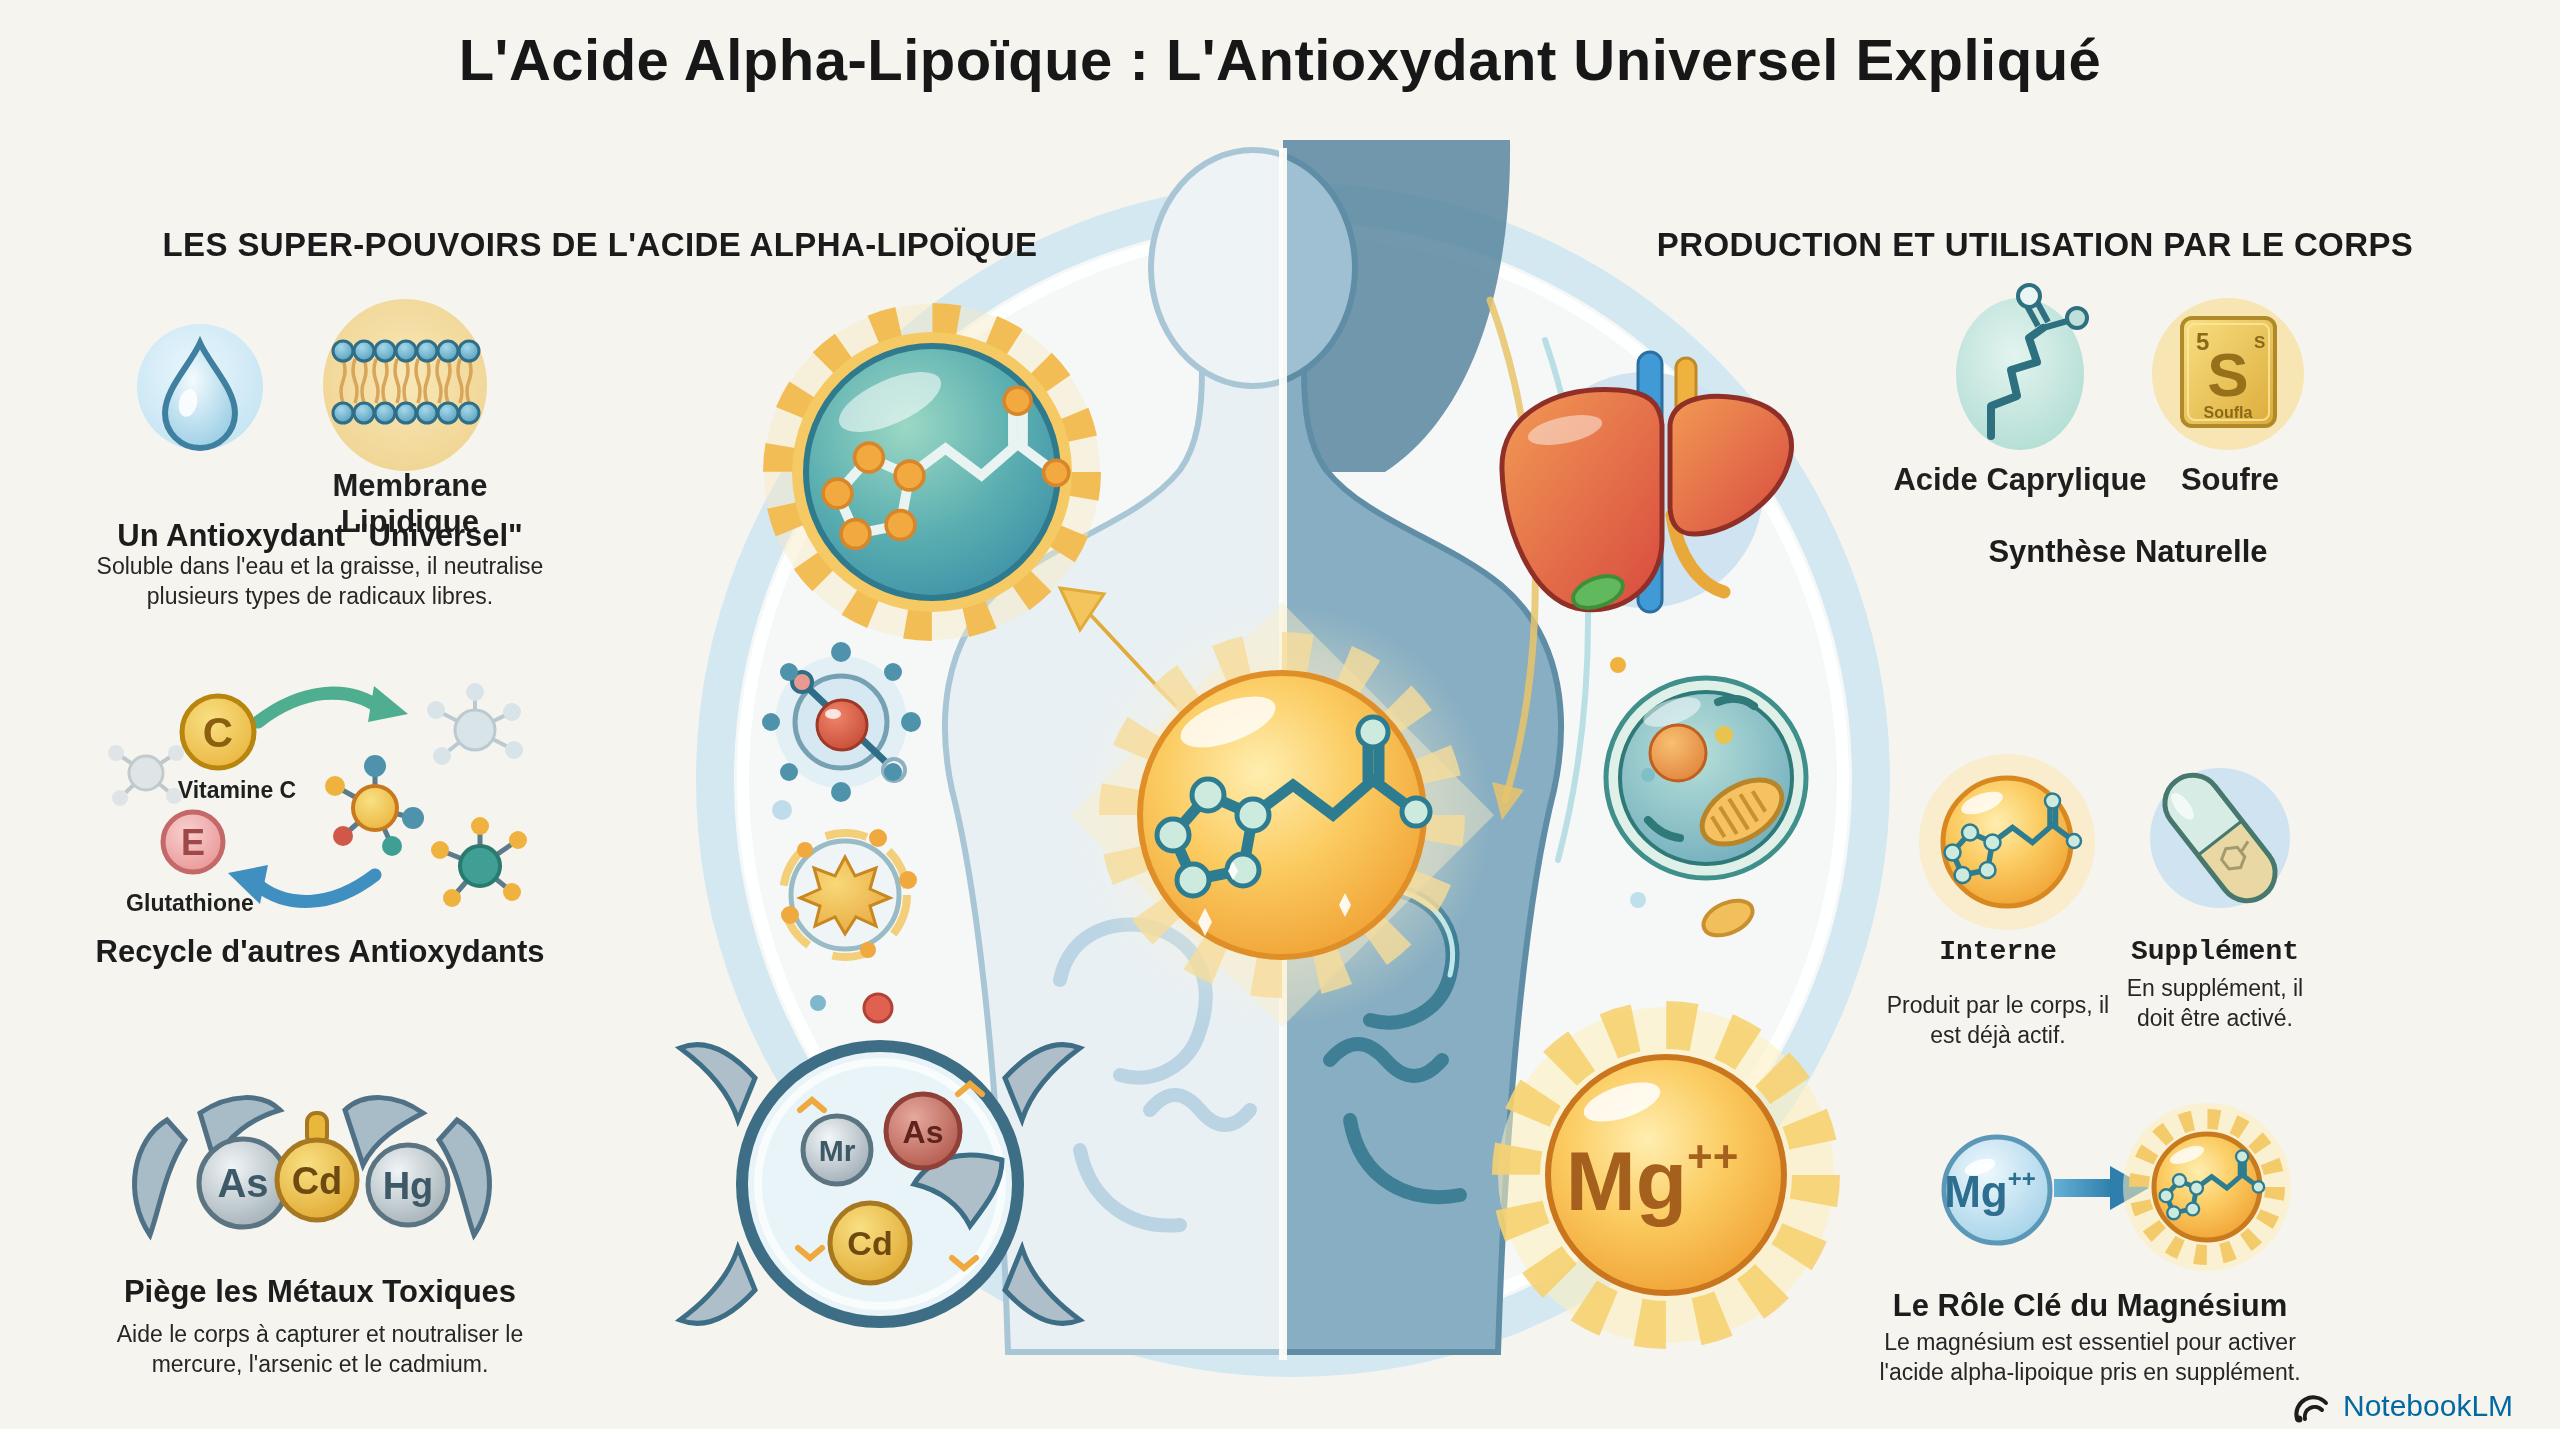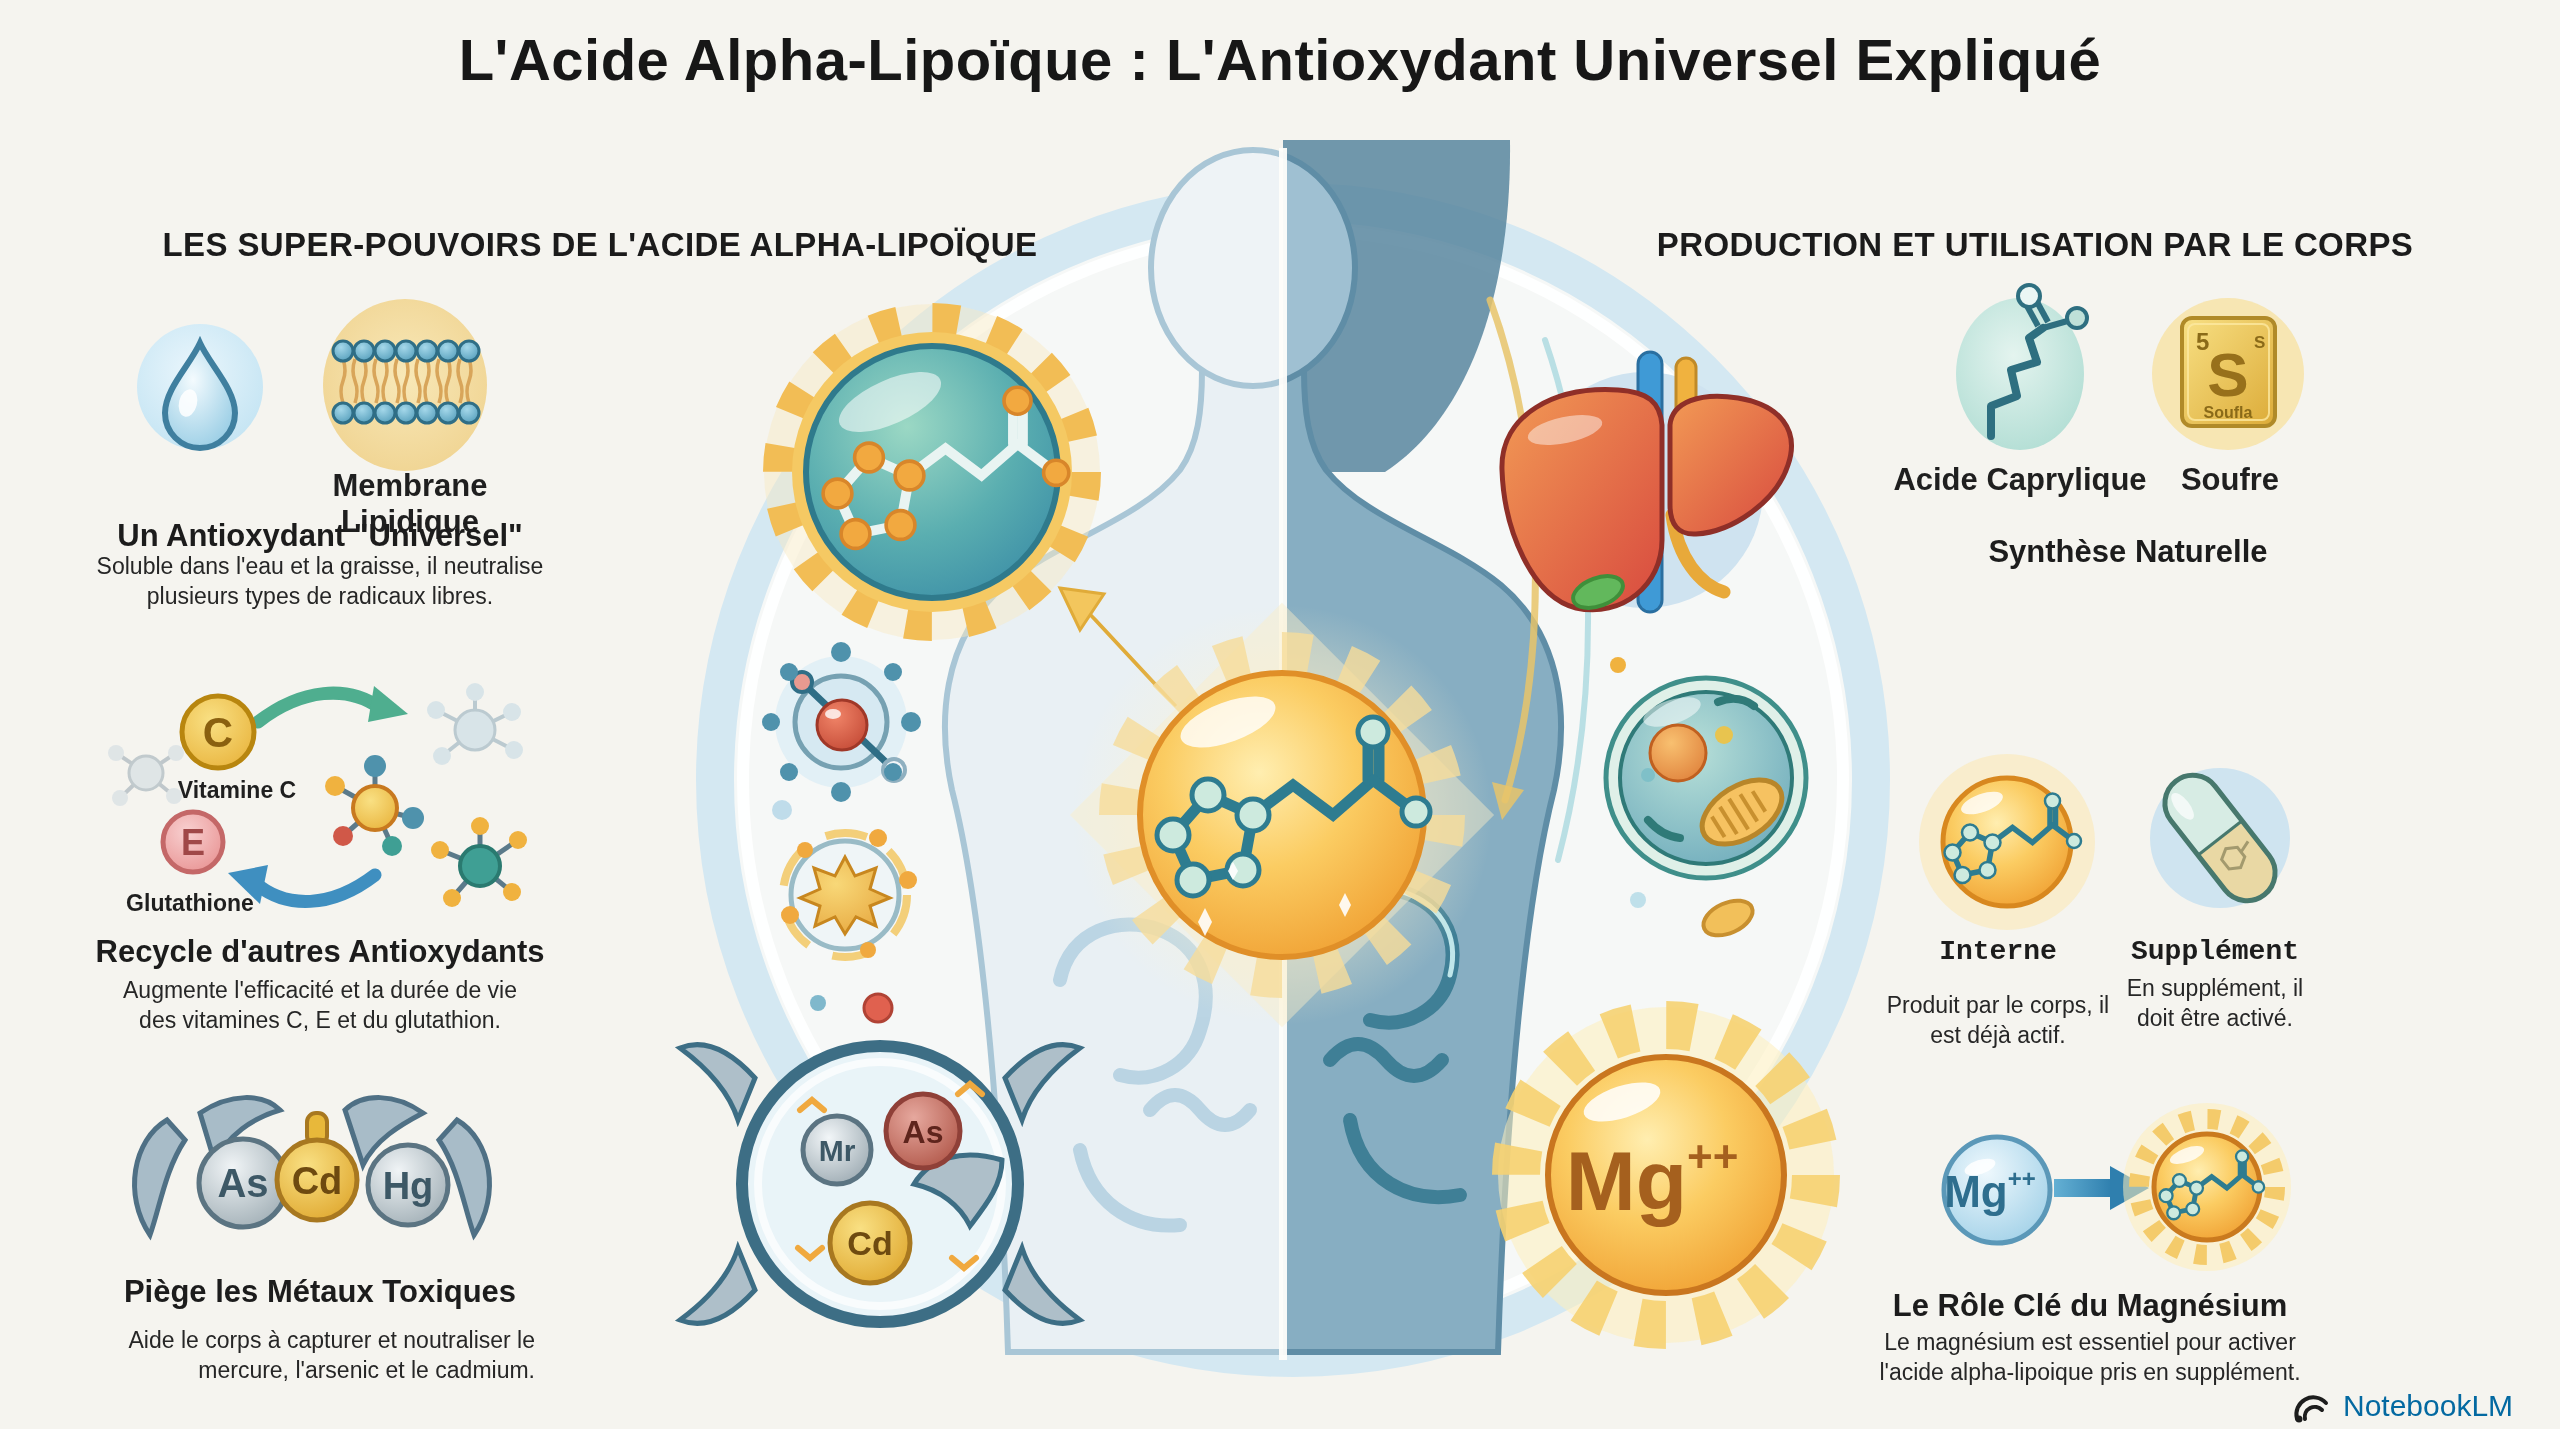--- a/index.html
+++ b/index.html
@@ -430,23 +430,20 @@
       <circle cx="400" cy="198" r="20" fill="#3f9f94" stroke="#2a7a70" stroke-width="4"></circle>
       <circle cx="400" cy="158" r="9" fill="#f0b23f"></circle>
         <circle cx="360" cy="182" r="9" fill="#f0b23f"></circle>
       <circle cx="372" cy="230" r="9" fill="#f0b23f"></circle>
         <circle cx="432" cy="224" r="9" fill="#f0b23f"></circle>
         <circle cx="438" cy="172" r="9" fill="#f0b23f"></circle>
     </g>
   </svg>
 
   <div class="abs tc t-h" style="left:40px;top:934px;width:560px;">Recycle d'autres Antioxydants</div>
-  <div class="abs tc t-body" style="left:40px;top:976px;width:560px;">
-    <div style="max-width:430px;margin:0 auto;">Augmente l'efficacité et la durée de vie des vitamines C, E et du glutathion.</div>
-  </div>
 
   <svg class="abs" style="left:105px;top:1085px;" width="430" height="190" viewBox="0 0 430 190">
     <defs>
       <radialGradient id="silver2" cx="38%" cy="32%" r="78%">
           <stop offset="0%" stop-color="#f0f4f6"></stop>
           <stop offset="100%" stop-color="#9fadb4"></stop>
         </radialGradient>
       <radialGradient id="gold2" cx="38%" cy="32%" r="78%">
           <stop offset="0%" stop-color="#f9e083"></stop>
           <stop offset="100%" stop-color="#dfa72e"></stop>
@@ -462,21 +459,21 @@
     <circle cx="138" cy="98" r="44" fill="url(#silver2)" stroke="#5b7482" stroke-width="5"></circle>
     <text x="138" y="112" text-anchor="middle" font-size="40" font-weight="bold" fill="#3d5866">As</text>
     <circle cx="212" cy="95" r="40" fill="url(#gold2)" stroke="#a87820" stroke-width="5"></circle>
     <text x="212" y="109" text-anchor="middle" font-size="38" font-weight="bold" fill="#6e4a10">Cd</text>
     <circle cx="303" cy="100" r="40" fill="url(#silver2)" stroke="#5b7482" stroke-width="5"></circle>
     <text x="303" y="114" text-anchor="middle" font-size="38" font-weight="bold" fill="#3d5866">Hg</text>
   </svg>
 
   <div class="abs tc t-h" style="left:40px;top:1274px;width:560px;">Piège les Métaux Toxiques</div>
   <div class="abs tc t-body" style="left:40px;top:1316px;width:560px;">
-    <div style="max-width:430px;margin:10px auto;text-align:right;">Aide le corps à capturer et noutraliser le mercure, l'arsenic et le cadmium.</div>
+    <div style="max-width:430px;margin:4px auto;">Aide le corps à capturer et noutraliser le mercure, l'arsenic et le cadmium.</div>
   </div>
 
   <svg class="abs" style="left:1925px;top:268px;" width="190" height="215" viewBox="0 0 190 215">
     <defs>
       <radialGradient id="capBg" cx="45%" cy="38%" r="72%">
           <stop offset="0%" stop-color="#e4f4ef"></stop>
           <stop offset="100%" stop-color="#aedcd2"></stop>
         </radialGradient>
     </defs>
     <ellipse cx="95" cy="106" rx="64" ry="76" fill="url(#capBg)"></ellipse>

